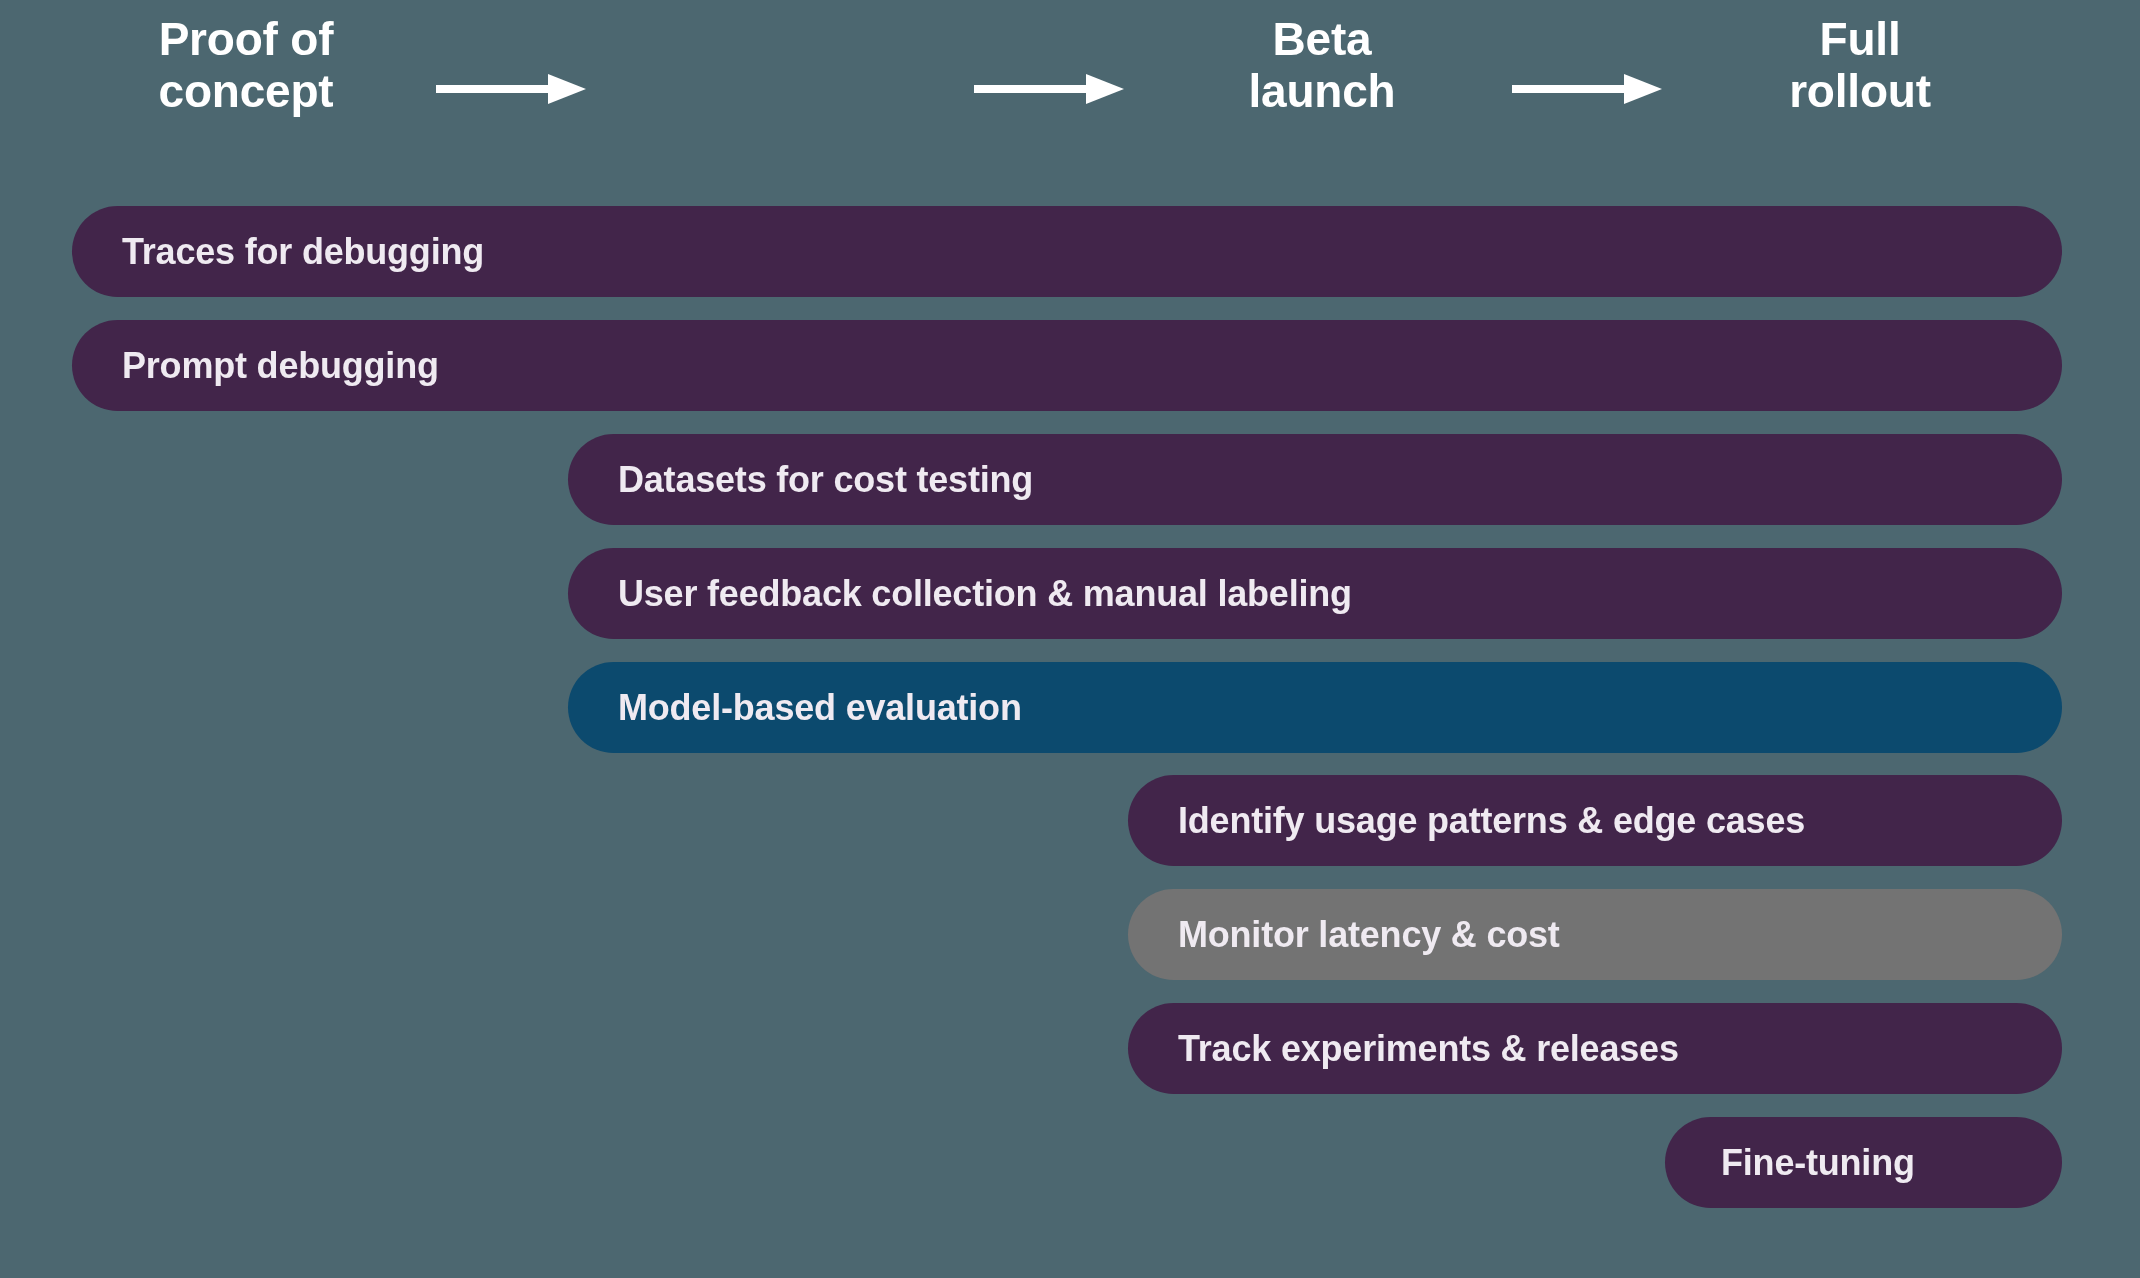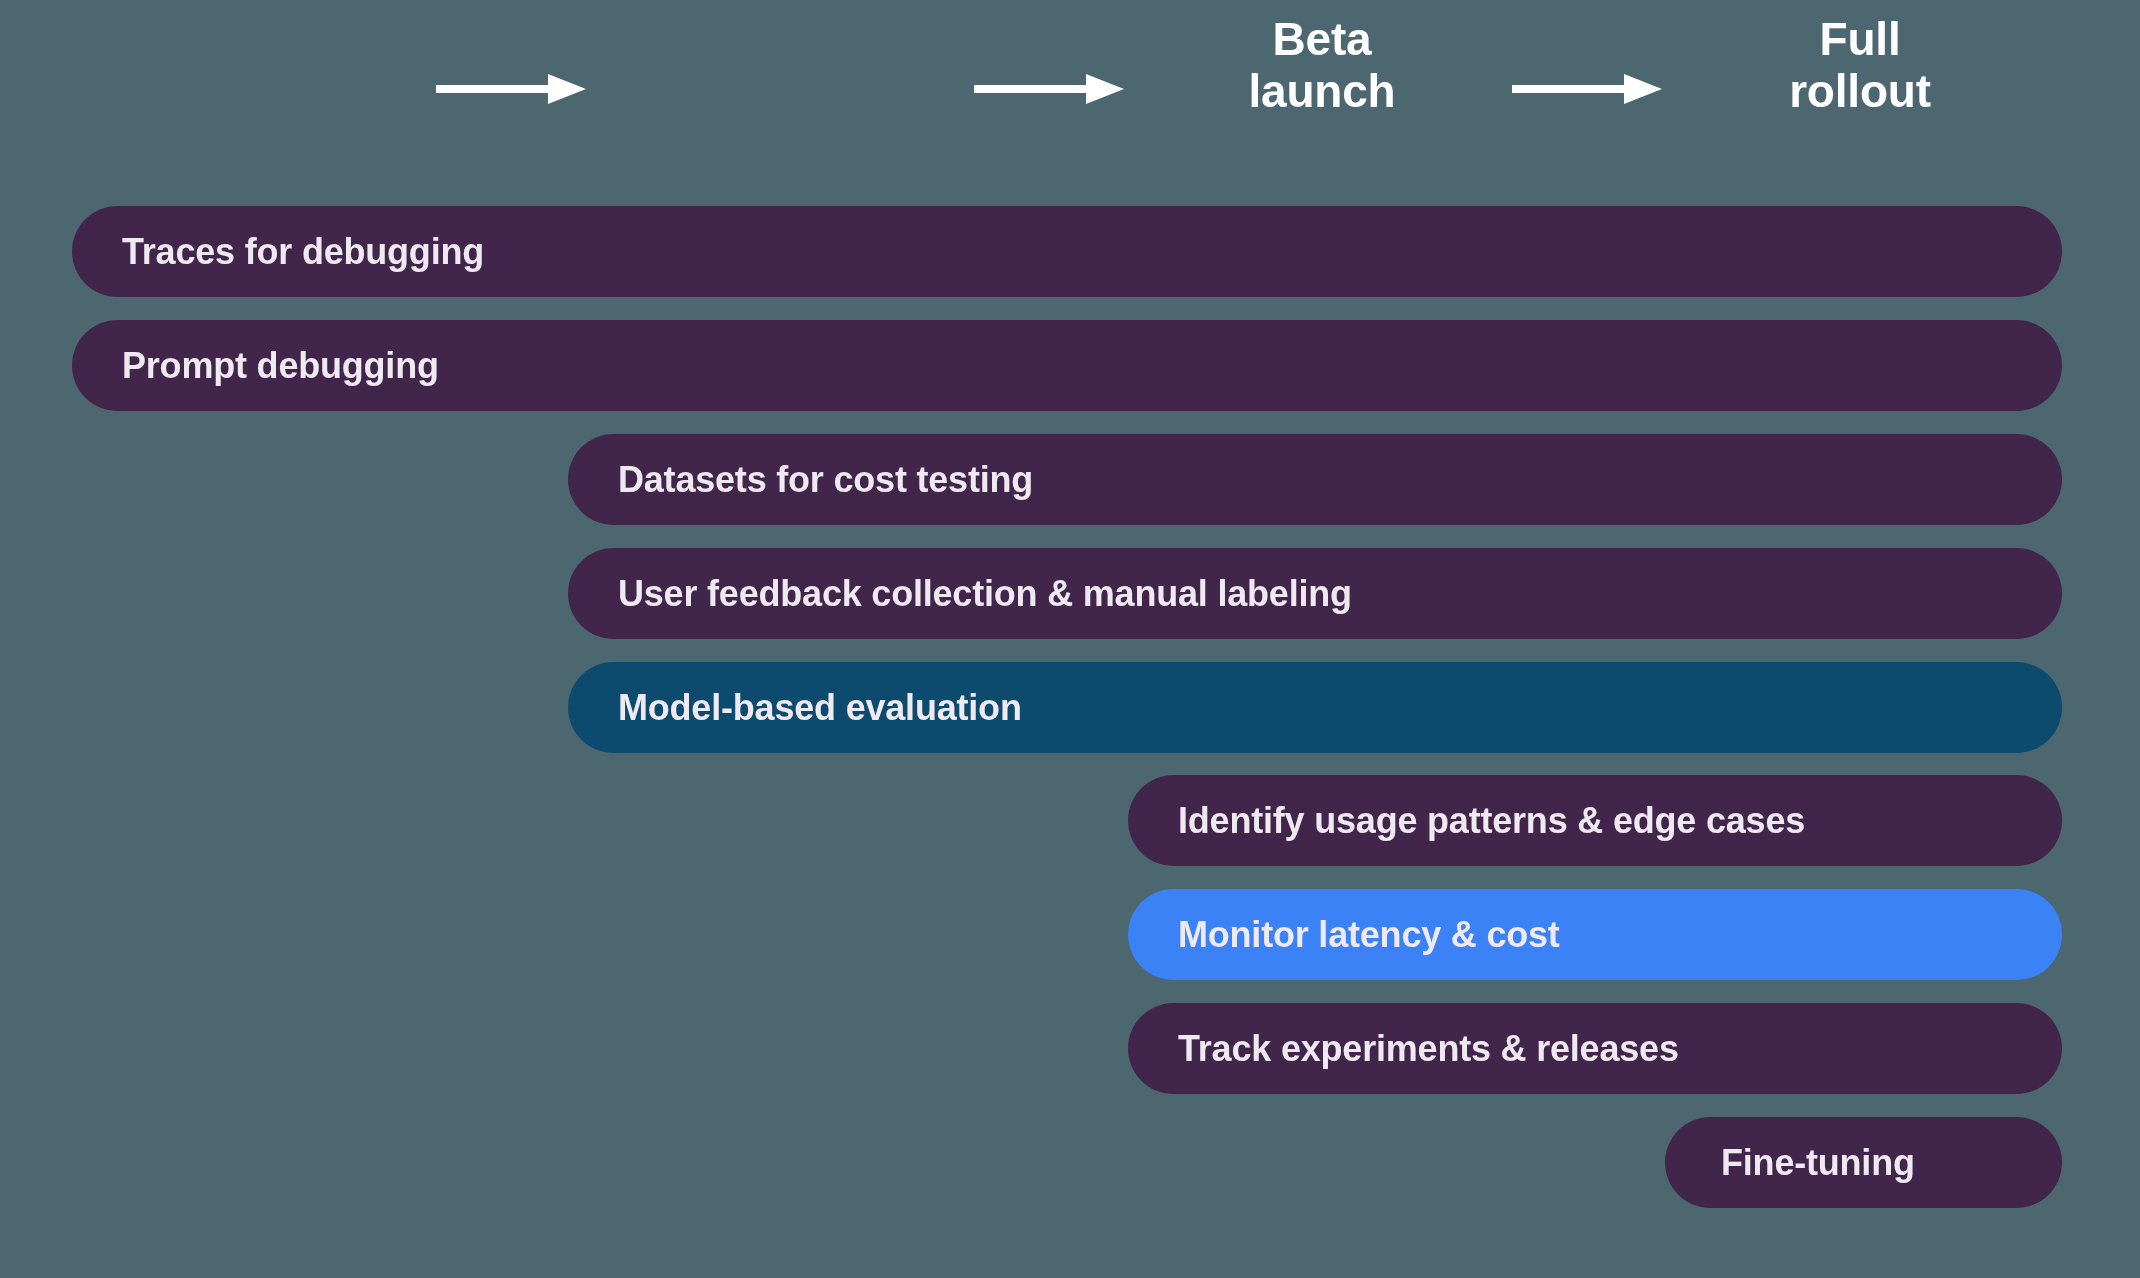--- a/index.html
+++ b/index.html
@@ -84,20 +84,22 @@
   .pill.align-left { padding-left: 50px; justify-content: flex-start; }
   
   .pill.align-center { justify-content: flex-start; padding: 0 56px; }
 </style>
 </head>
 <body style="background: rgb(76, 103, 112);">
 
 <div id="canvas" style="background: rgb(76, 103, 112);">
 
   <div class="phase-row">
+    <div class="phase phase-0">Proof of
+concept</div>
     <div class="arrow arrow-0">
       <svg viewBox="0 0 150 30" xmlns="http://www.w3.org/2000/svg" aria-hidden="true">
         <rect x="0" y="11" width="118" height="8" fill="#ffffff"></rect>
         <polygon points="112,0 150,15 112,30" fill="#ffffff"></polygon>
       </svg>
     </div>
 
     <div class="arrow arrow-1">
       <svg viewBox="0 0 150 30" xmlns="http://www.w3.org/2000/svg" aria-hidden="true">
         <rect x="0" y="11" width="118" height="8" fill="#ffffff"></rect>
@@ -130,21 +132,21 @@
       </div>
       <div class="pill align-left" style="left: 568px; top: 548px; width: 1494px; background: rgb(66, 37, 74);">
         <span class="pill-label" style="color: rgb(239, 234, 241);">User feedback collection &amp; manual labeling</span>
       </div>
       <div class="pill align-left" style="left: 568px; top: 662px; width: 1494px; background: #0c4a6e;">
         <span class="pill-label" style="color: rgb(239, 234, 241);">Model-based evaluation</span>
       </div>
       <div class="pill align-left" style="left: 1128px; top: 775px; width: 934px; background: rgb(66, 37, 74); text-align: right;">
         <span class="pill-label" style="color: rgb(239, 234, 241);">Identify usage patterns &amp; edge cases</span>
       </div>
-      <div class="pill align-left" style="left: 1128px; top: 889px; width: 934px; background: #3b82f6;">
+      <div class="pill align-left" style="left: 1128px; top: 889px; width: 934px; background: #737373;">
         <span class="pill-label" style="color: rgb(239, 234, 241);">Monitor latency &amp; cost</span>
       </div>
       <div class="pill align-left" style="left: 1128px; top: 1003px; width: 934px; background: rgb(66, 37, 74);">
         <span class="pill-label" style="color: rgb(239, 234, 241);">Track experiments &amp; releases</span>
       </div>
       <div class="pill align-center" style="left: 1665px; top: 1117px; width: 397px; background: rgb(66, 37, 74);">
         <span class="pill-label" style="color: rgb(239, 234, 241);">Fine-tuning</span>
       </div>
     </div>
 

